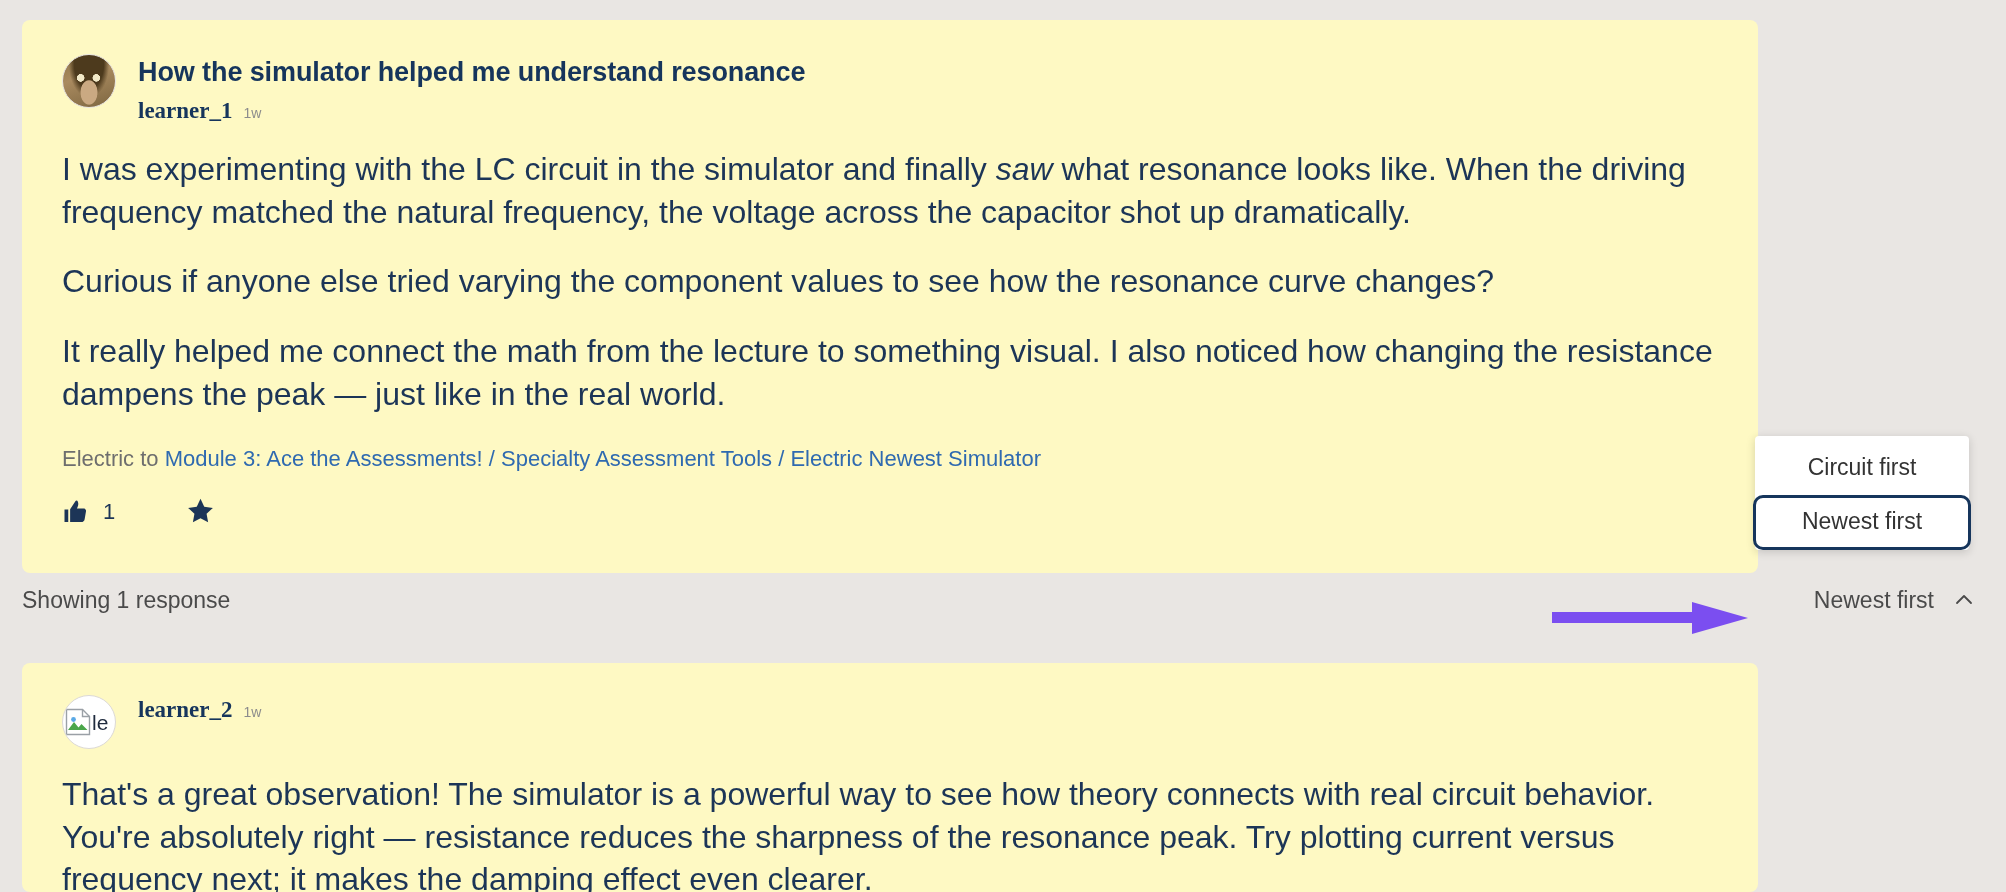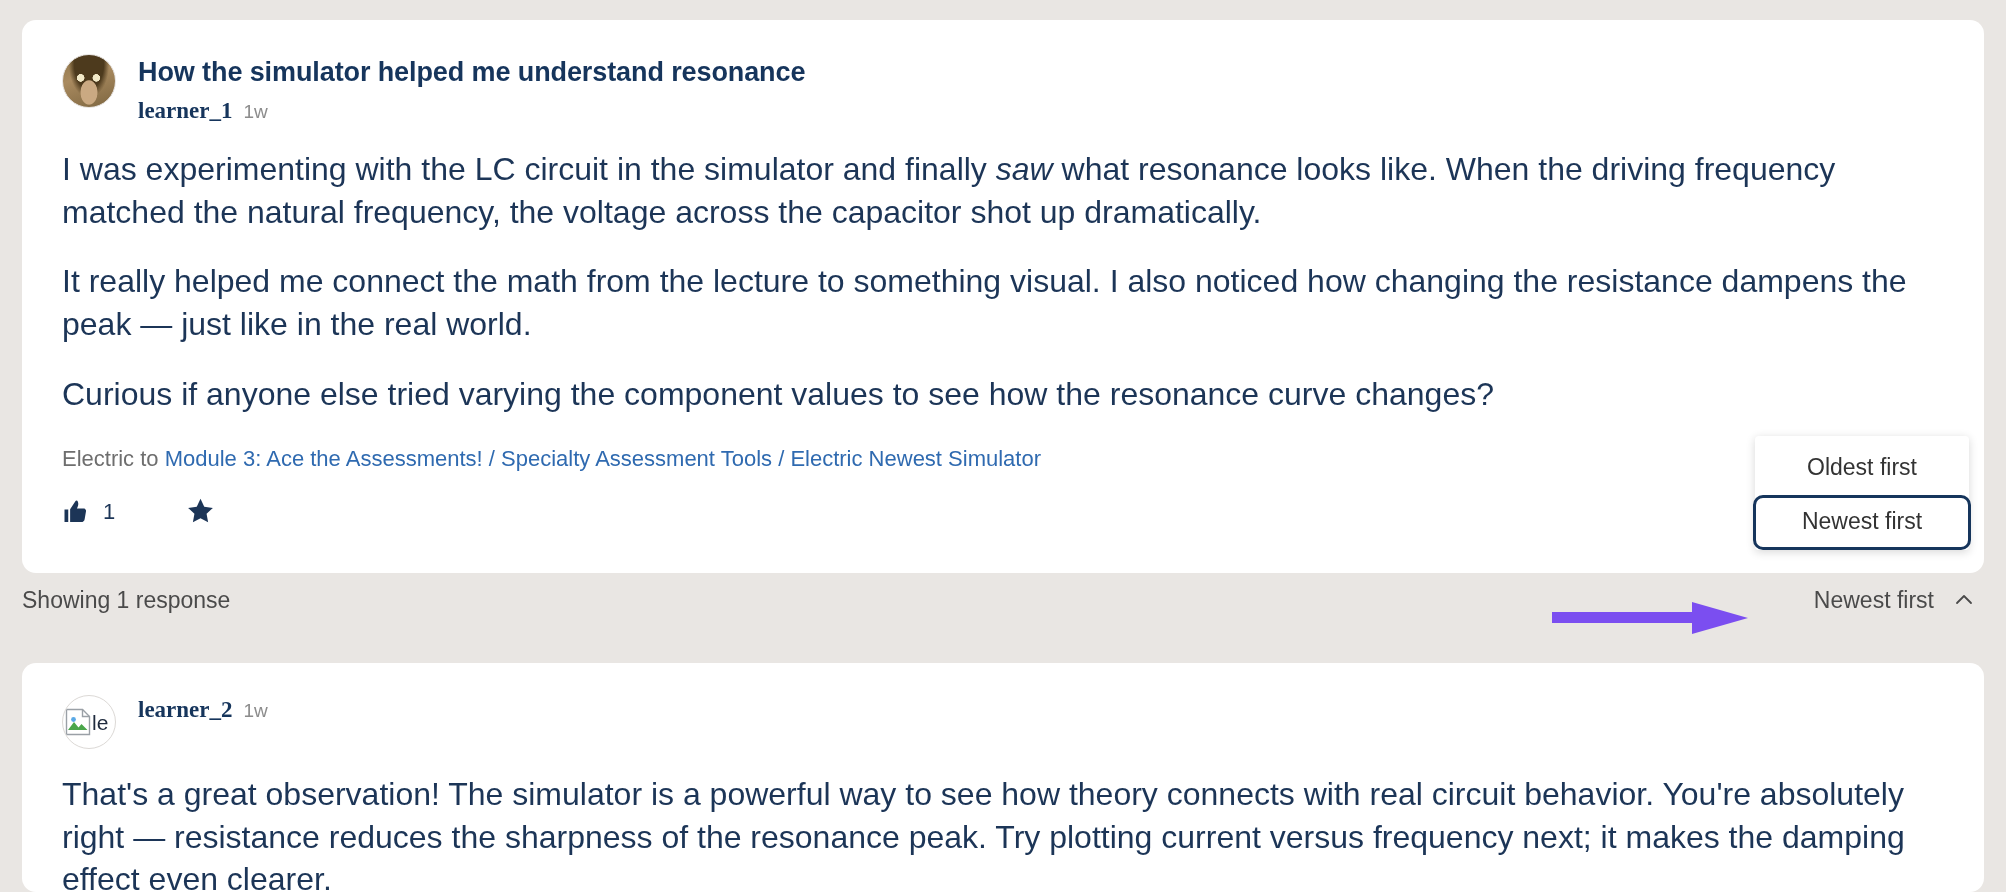--- a/index.html
+++ b/index.html
@@ -17,24 +17,24 @@
 
   .page {
     position: relative;
     width: 2006px;
     height: 892px;
   }
 
   
   .card {
     position: absolute;
-    background: #ffffff;
-    border-radius: 14px;
+    background: #fef9c3;
+    border-radius: 8px;
     left: 22px;
-    width: 1962px;
+    width: 1736px;
     box-sizing: border-box;
   }
   .card--post {
     top: 20px;
     height: 553px;
     padding: 34px 40px 0 40px;
   }
   .card--reply {
     top: 663px;
     height: 229px;
@@ -112,21 +112,21 @@
     align-items: baseline;
     gap: 11px;
   }
   .author {
     font-size: 23px;
     font-weight: bold;
     color: #16355c;
     font-family: Liberation Serif, serif;
   }
   .timestamp {
-    font-size: 19px;
+    font-size: 14px;
     color: #8c8c8c;
   }
 
   
   .post-body { margin-top: 24px; }
   .para {
     font-size: 32px;
     line-height: 1.33;
     color: #1c3557;
     margin: 0 0 27px 0;
@@ -242,23 +242,23 @@
         <div class="byline">
           <span class="author">learner_1</span>
           <span class="timestamp">1w</span>
         </div>
       </div>
     </div>
 
     <div class="post-body">
       <p class="para"><span>I was experimenting with the LC circuit in the simulator and finally </span><em>saw</em><span> what resonance looks like. When the driving frequency matched the natural frequency, the voltage across the capacitor shot up dramatically.</span></p>
 
+      <p class="para">Curious if anyone else tried varying the component values to see how the resonance curve changes?</p>
+
       <p class="para">It really helped me connect the math from the lecture to something visual. I also noticed how changing the resistance dampens the peak — just like in the real world.</p>
-
-      <p class="para">Curious if anyone else tried varying the component values to see how the resonance curve changes?</p>
 
       <div class="related"><span>Electric to </span><a href="#">Module 3: Ace the Assessments! / Specialty Assessment Tools / Electric Newest Simulator</a></div>
     </div>
 
     <div class="actions">
       <div class="action">
         <span class="icon">
           <svg width="30" height="30" viewBox="0 0 24 24" aria-hidden="true">
             <path fill="#1c3557" d="M2 10h3v10H2z"></path>
             <path fill="#1c3557" d="M6.5 20V9.8l4.2-6.4c.5-.8 1.7-.6 2 .3l.2.8c.3 1.2.1 2.5-.5 3.6l-.5 1h5.4c1.2 0 2.1 1.1 1.9 2.3l-1.1 6.3c-.2 1.3-1.3 2.3-2.6 2.3H6.5z"></path>
@@ -282,21 +282,21 @@
       <span class="sort-label">Newest first</span>
       <span class="icon">
         <svg width="24" height="24" viewBox="0 0 24 24" aria-hidden="true">
           <path d="M5 15l7-7 7 7" fill="none" stroke="#4a4a4a" stroke-width="1.8" stroke-linecap="round" stroke-linejoin="round"></path>
         </svg>
       </span>
     </div>
   </div>
 
   <div class="dropdown">
-    <div class="dd-item">Oldest first</div>
+    <div class="dd-item">Circuit first</div>
     <div class="dd-item dd-item--focused">Newest first</div>
   </div>
 
   <div class="annot-arrow">
     <svg width="200" height="34" viewBox="0 0 200 34" aria-hidden="true">
       <rect x="0" y="11" width="148" height="11" fill="#7b4ef0"></rect>
       <path d="M140 1 L196 17 L140 33 Z" fill="#7b4ef0"></path>
     </svg>
   </div>
 

